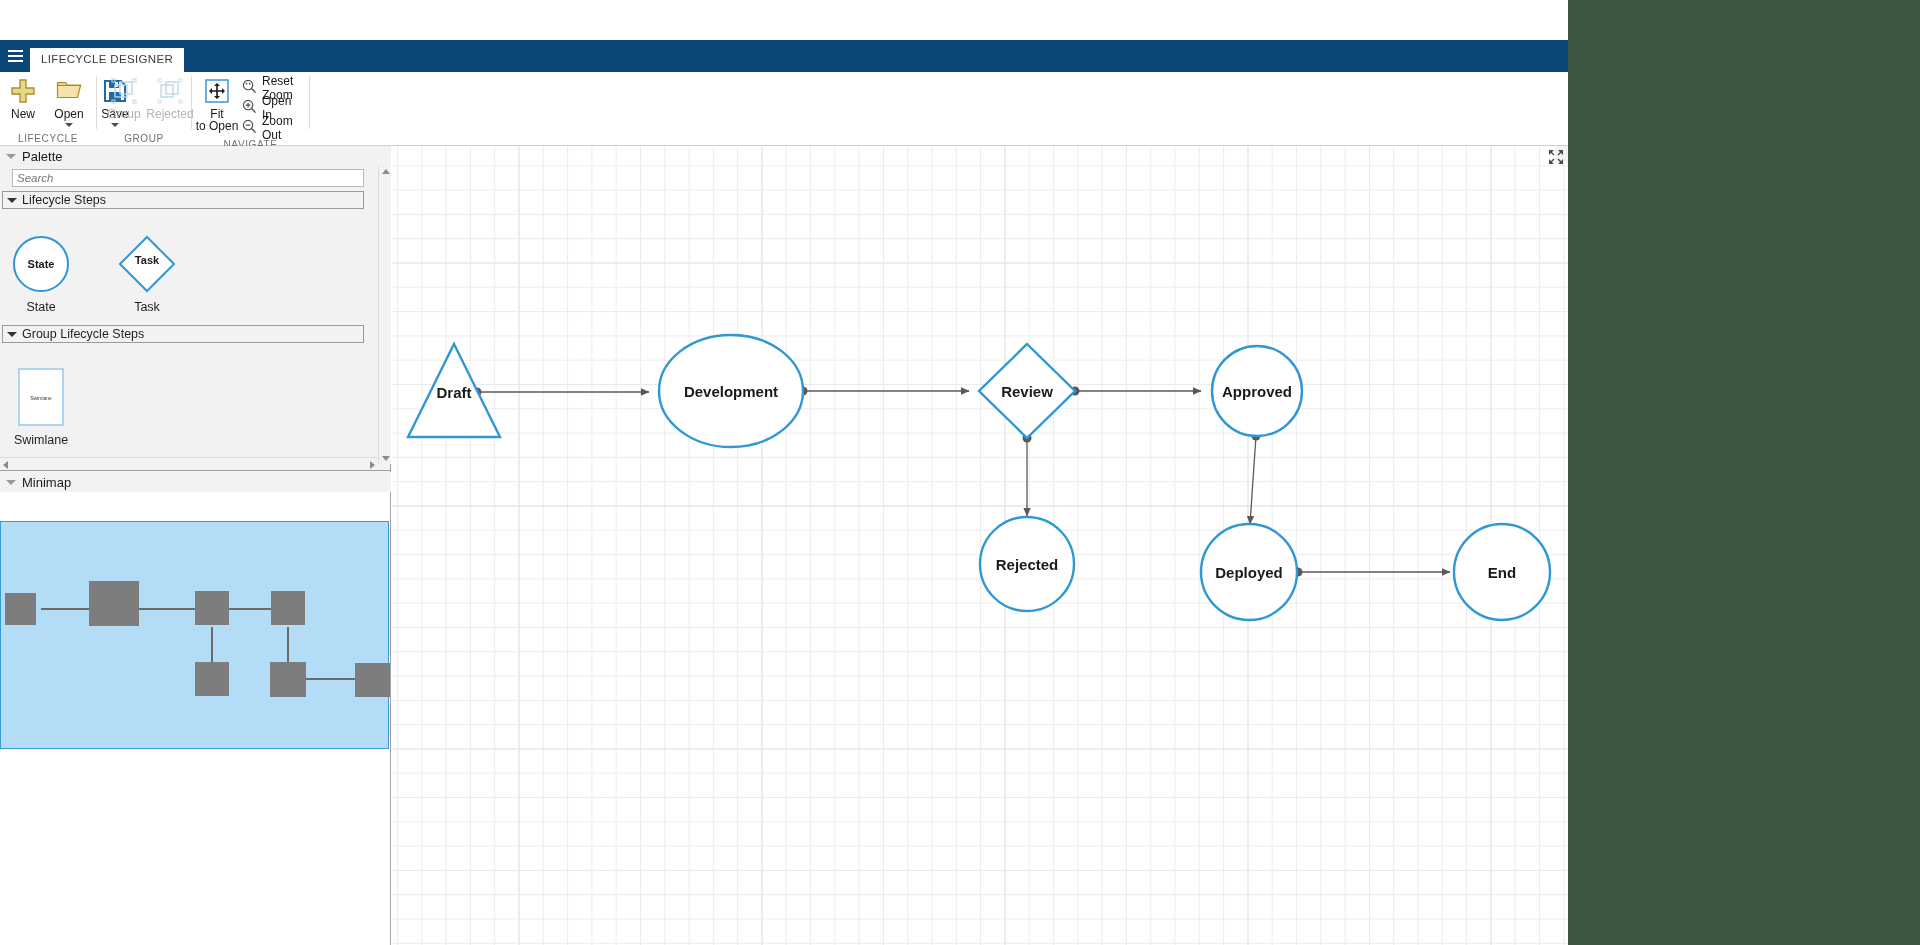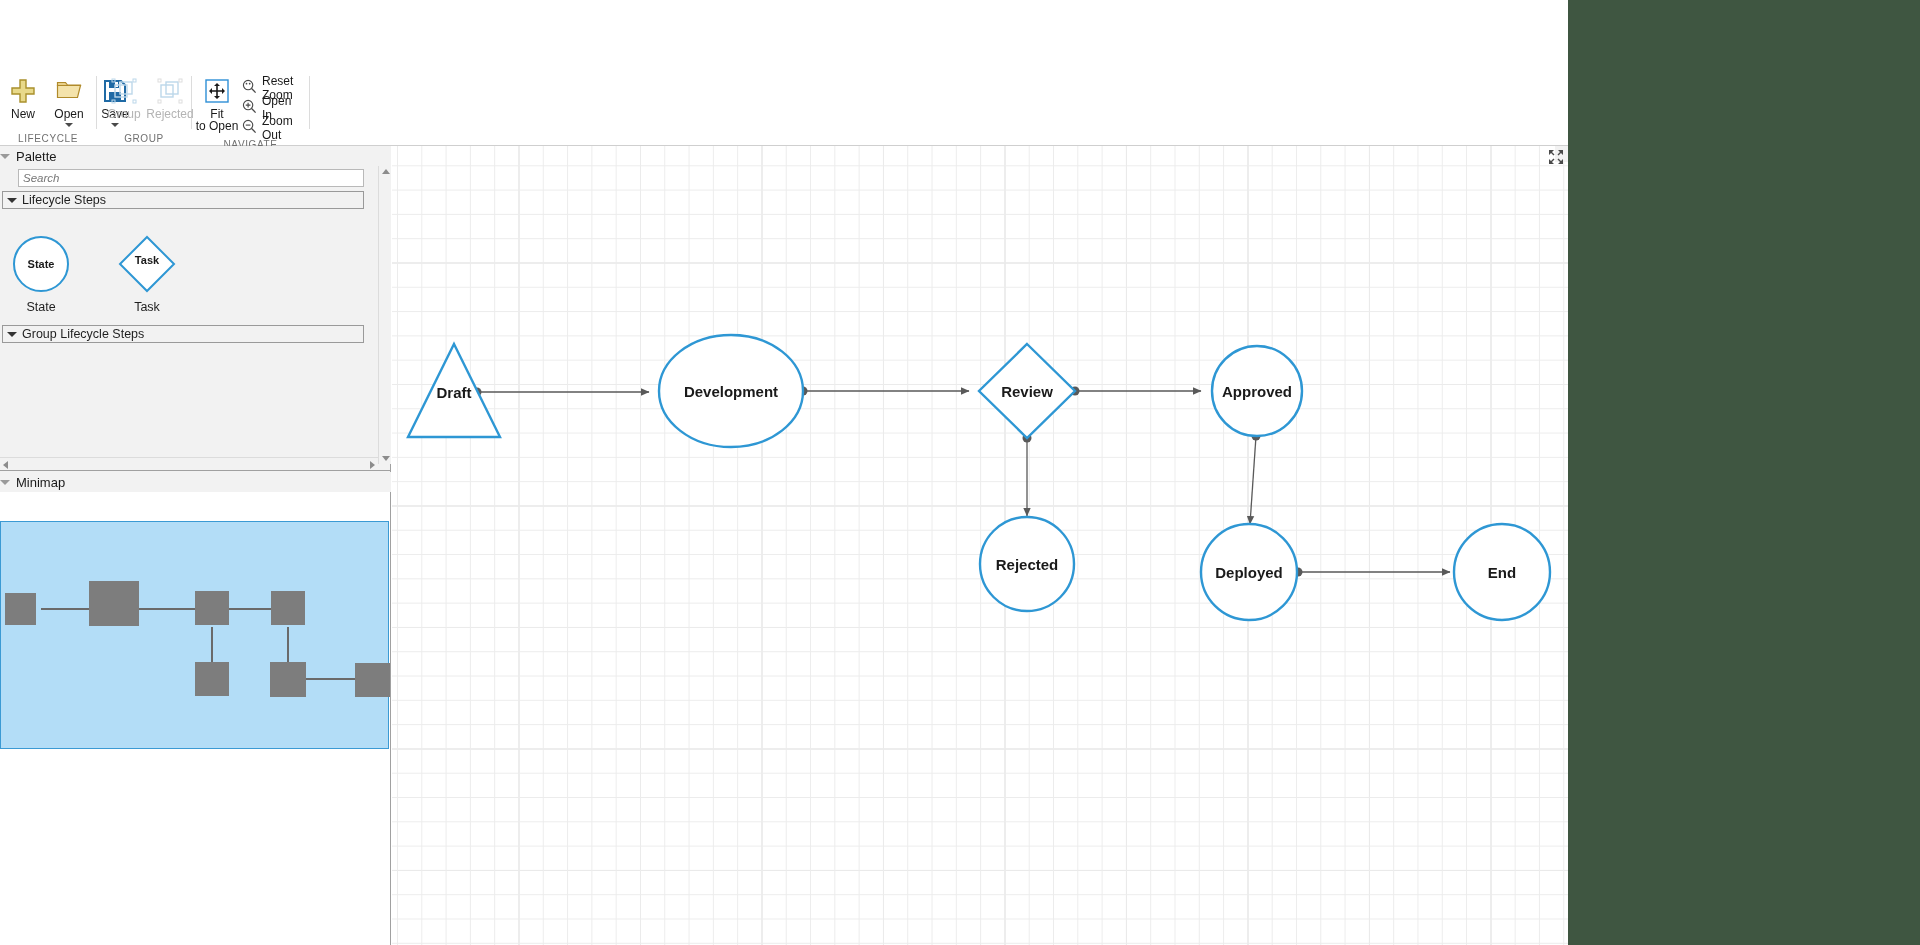--- a/index.html
+++ b/index.html
@@ -80,30 +80,30 @@
 
   
   .leftpanel {
     position: absolute; left: 0; top: 146px;
     width: 391px; height: 799px;
     background: #f2f2f2;
     border-right: 1px solid #a0a0a0;
   }
   .panelhdr {
     height: 20px; display: flex; align-items: center; gap: 6px;
-    font-size: 13px; color: #1a1a1a;
+    padding-left: 6px; font-size: 13px; color: #1a1a1a;
     background: #f2f2f2;
   }
   .tri-down {
     width: 0; height: 0;
     border-left: 5px solid transparent; border-right: 5px solid transparent;
     border-top: 5px solid #9a9a9a;
   }
   .tri-down.dark { border-top-color: #333; }
-  .searchwrap { padding: 2px 14px 2px 18px; text-decoration: underline; }
+  .searchwrap { padding: 2px 14px 2px 12px; text-decoration: underline; }
   .searchbox {
     width: 100%; height: 18px;
     border: 1px solid #b9b9b9; background: #ffffff;
     font-style: italic; font-size: 11.5px; color: #9a9a9a;
     padding: 0 4px; font-family: "Liberation Sans", sans-serif;
   }
   .sectionbar {
     margin: 2px 14px 14px 2px;
     height: 18px; border: 1px solid #9a9a9a; background: #f2f2f2;
     display: flex; align-items: center; gap: 5px; padding-left: 4px;
@@ -184,20 +184,32 @@
   .topscroll {
     position: absolute; right: 0; top: 0; width: 13px; height: 16px;
     background: #f2f2f2;
   }
 </style>
 </head>
 <body>
 
 <div class="app">
 
+  <div class="titlebar">
+    <div class="hamburger">
+      <i></i>
+        <i></i>
+        <i></i>
+    </div>
+    <div class="tabstrip">
+      <div class="doc-tab">
+        <span>LIFECYCLE DESIGNER</span>
+      </div>
+    </div>
+  </div>
 
   <div class="ribbon">
 
     <div class="rgroup" style="width:96px">
       <div class="items">
         <div class="bigbtn" style="width:32px">
           <span class="glyph">
             <svg width="26" height="26" viewBox="0 0 26 26">
               <path d="M10 2 H16 V10 H24 V16 H16 V24 H10 V16 H2 V10 H10 Z" fill="#e8d98a" stroke="#a9902c" stroke-width="1.4"></path>
             </svg>
@@ -351,20 +363,29 @@
               <polygon points="29,2 56,29 29,56 2,29" fill="#ffffff" stroke="#2e97d4" stroke-width="2"></polygon>
               <text x="29" y="29" text-anchor="middle" font-family="Liberation Sans, sans-serif" font-size="11" font-weight="bold" fill="#1a1a1a">Task</text>
             </svg>
             <span class="cap">Task</span>
           </div>
         </div>
 
         <div class="sectionbar" style="margin-top:11px">
           <span class="tri-down dark"></span>
           <span>Group Lifecycle Steps</span>
+        </div>
+        <div class="palrow" style="padding-top:11px">
+          <div class="palitem">
+            <svg width="46" height="58" viewBox="0 0 46 58">
+              <rect x="1" y="1" width="44" height="56" fill="#ffffff" stroke="#9ccced" stroke-width="1.6"></rect>
+              <text x="23" y="32" text-anchor="middle" font-family="Liberation Sans, sans-serif" font-size="5" fill="#3a3a3a">Swimlane</text>
+            </svg>
+            <span class="cap">Swimlane</span>
+          </div>
         </div>
       </div>
 
       <div class="scrollv">
         <span class="arrow-up"></span>
         <span class="arrow-dn"></span>
       </div>
       <div class="scrollh">
         <span class="arrow-l"></span>
         <span class="arrow-r"></span>

